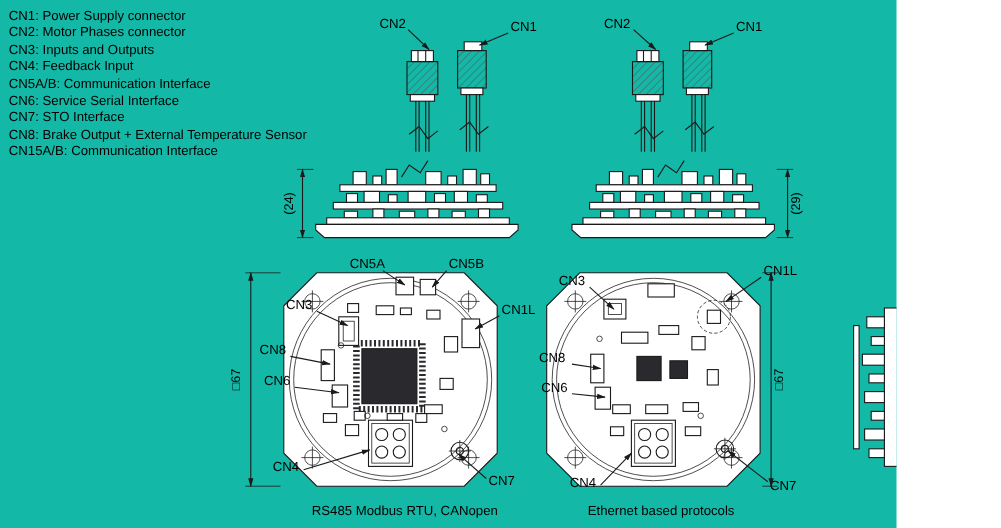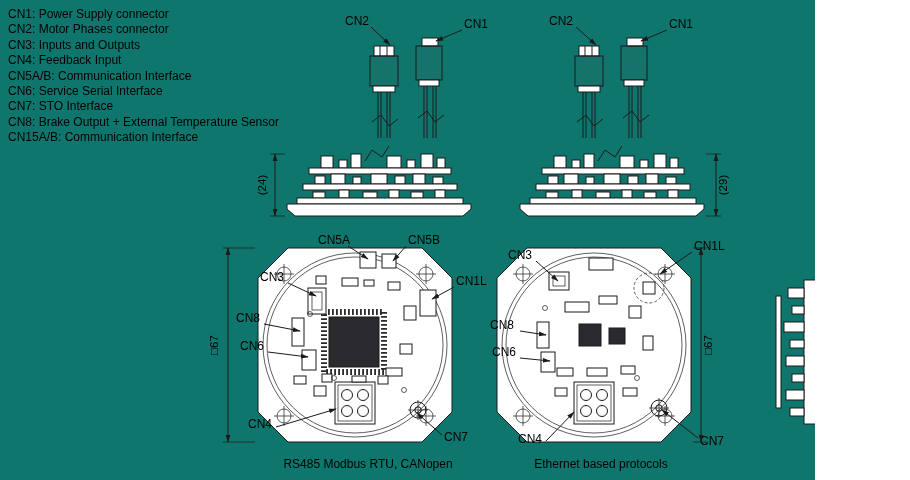--- a/index.html
+++ b/index.html
@@ -1,16 +1,16 @@
 <!DOCTYPE html>
 <html><head>
 <meta charset="utf-8">
 <style>
   html,body{margin:0;padding:0;background:#fff;}
-  .canvas{position:relative;width:815px;height:480px;background:#0f766e;overflow:hidden;
+  .canvas{position:relative;width:815px;height:480px;background:#14b8a6;overflow:hidden;
           font-family:"Liberation Sans",sans-serif;}
   svg{display:block;}
   svg text{font-family:"Liberation Sans",sans-serif;font-size:12px;fill:#000;}
   .ln{stroke:#1a1a1a;stroke-width:1;fill:none;}
   .thin{stroke:#1a1a1a;stroke-width:.7;fill:none;}
   .box{stroke:#1a1a1a;stroke-width:1;fill:#fff;}
   .dark{fill:#2a2a2e;stroke:#1a1a1a;stroke-width:1;}
   .hatched{fill:url(#hatch);stroke:#1a1a1a;stroke-width:1;}
   .dimtext{font-size:11.5px;}
 </style>

